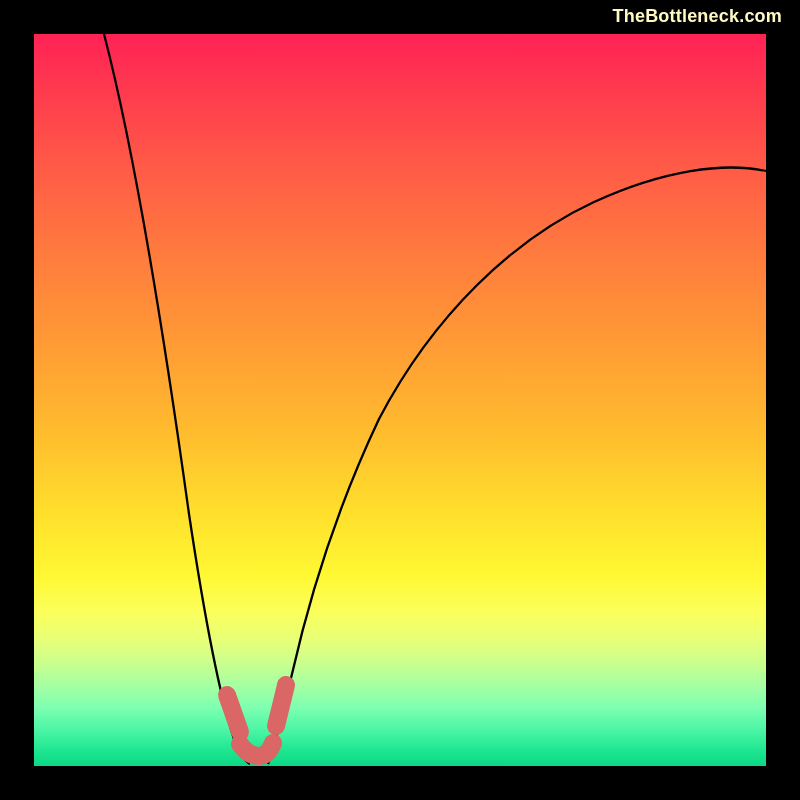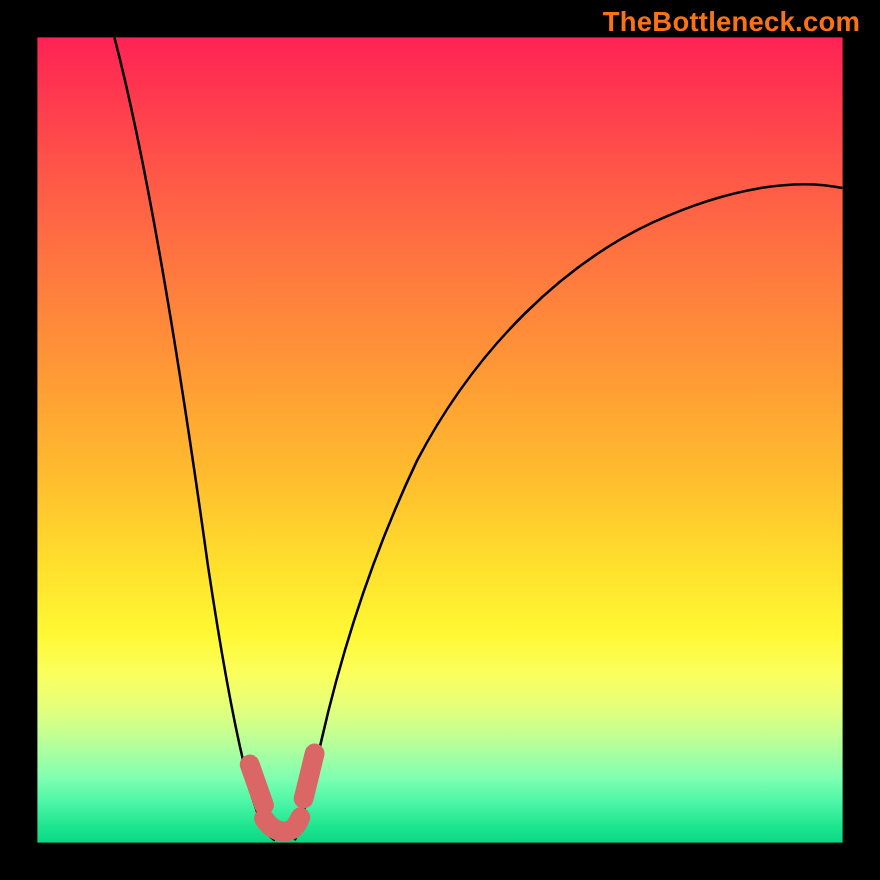--- a/index.html
+++ b/index.html
@@ -8,23 +8,23 @@
     height: 800px;
     background: #000;
     position: relative;
     overflow: hidden;
     font-family: Arial, Helvetica, sans-serif;
   }
   .watermark {
     position: absolute;
     top: 6px;
     right: 18px;
-    font-size: 25px;
+    font-size: 18px;
     font-weight: 600;
-    color: #f97316;
+    color: #fef9c3;
     letter-spacing: 0.2px;
     z-index: 10;
   }
   .plot-area {
     position: absolute;
     left: 34px;
     top: 34px;
     width: 732px;
     height: 732px;
     background: linear-gradient(to bottom,

